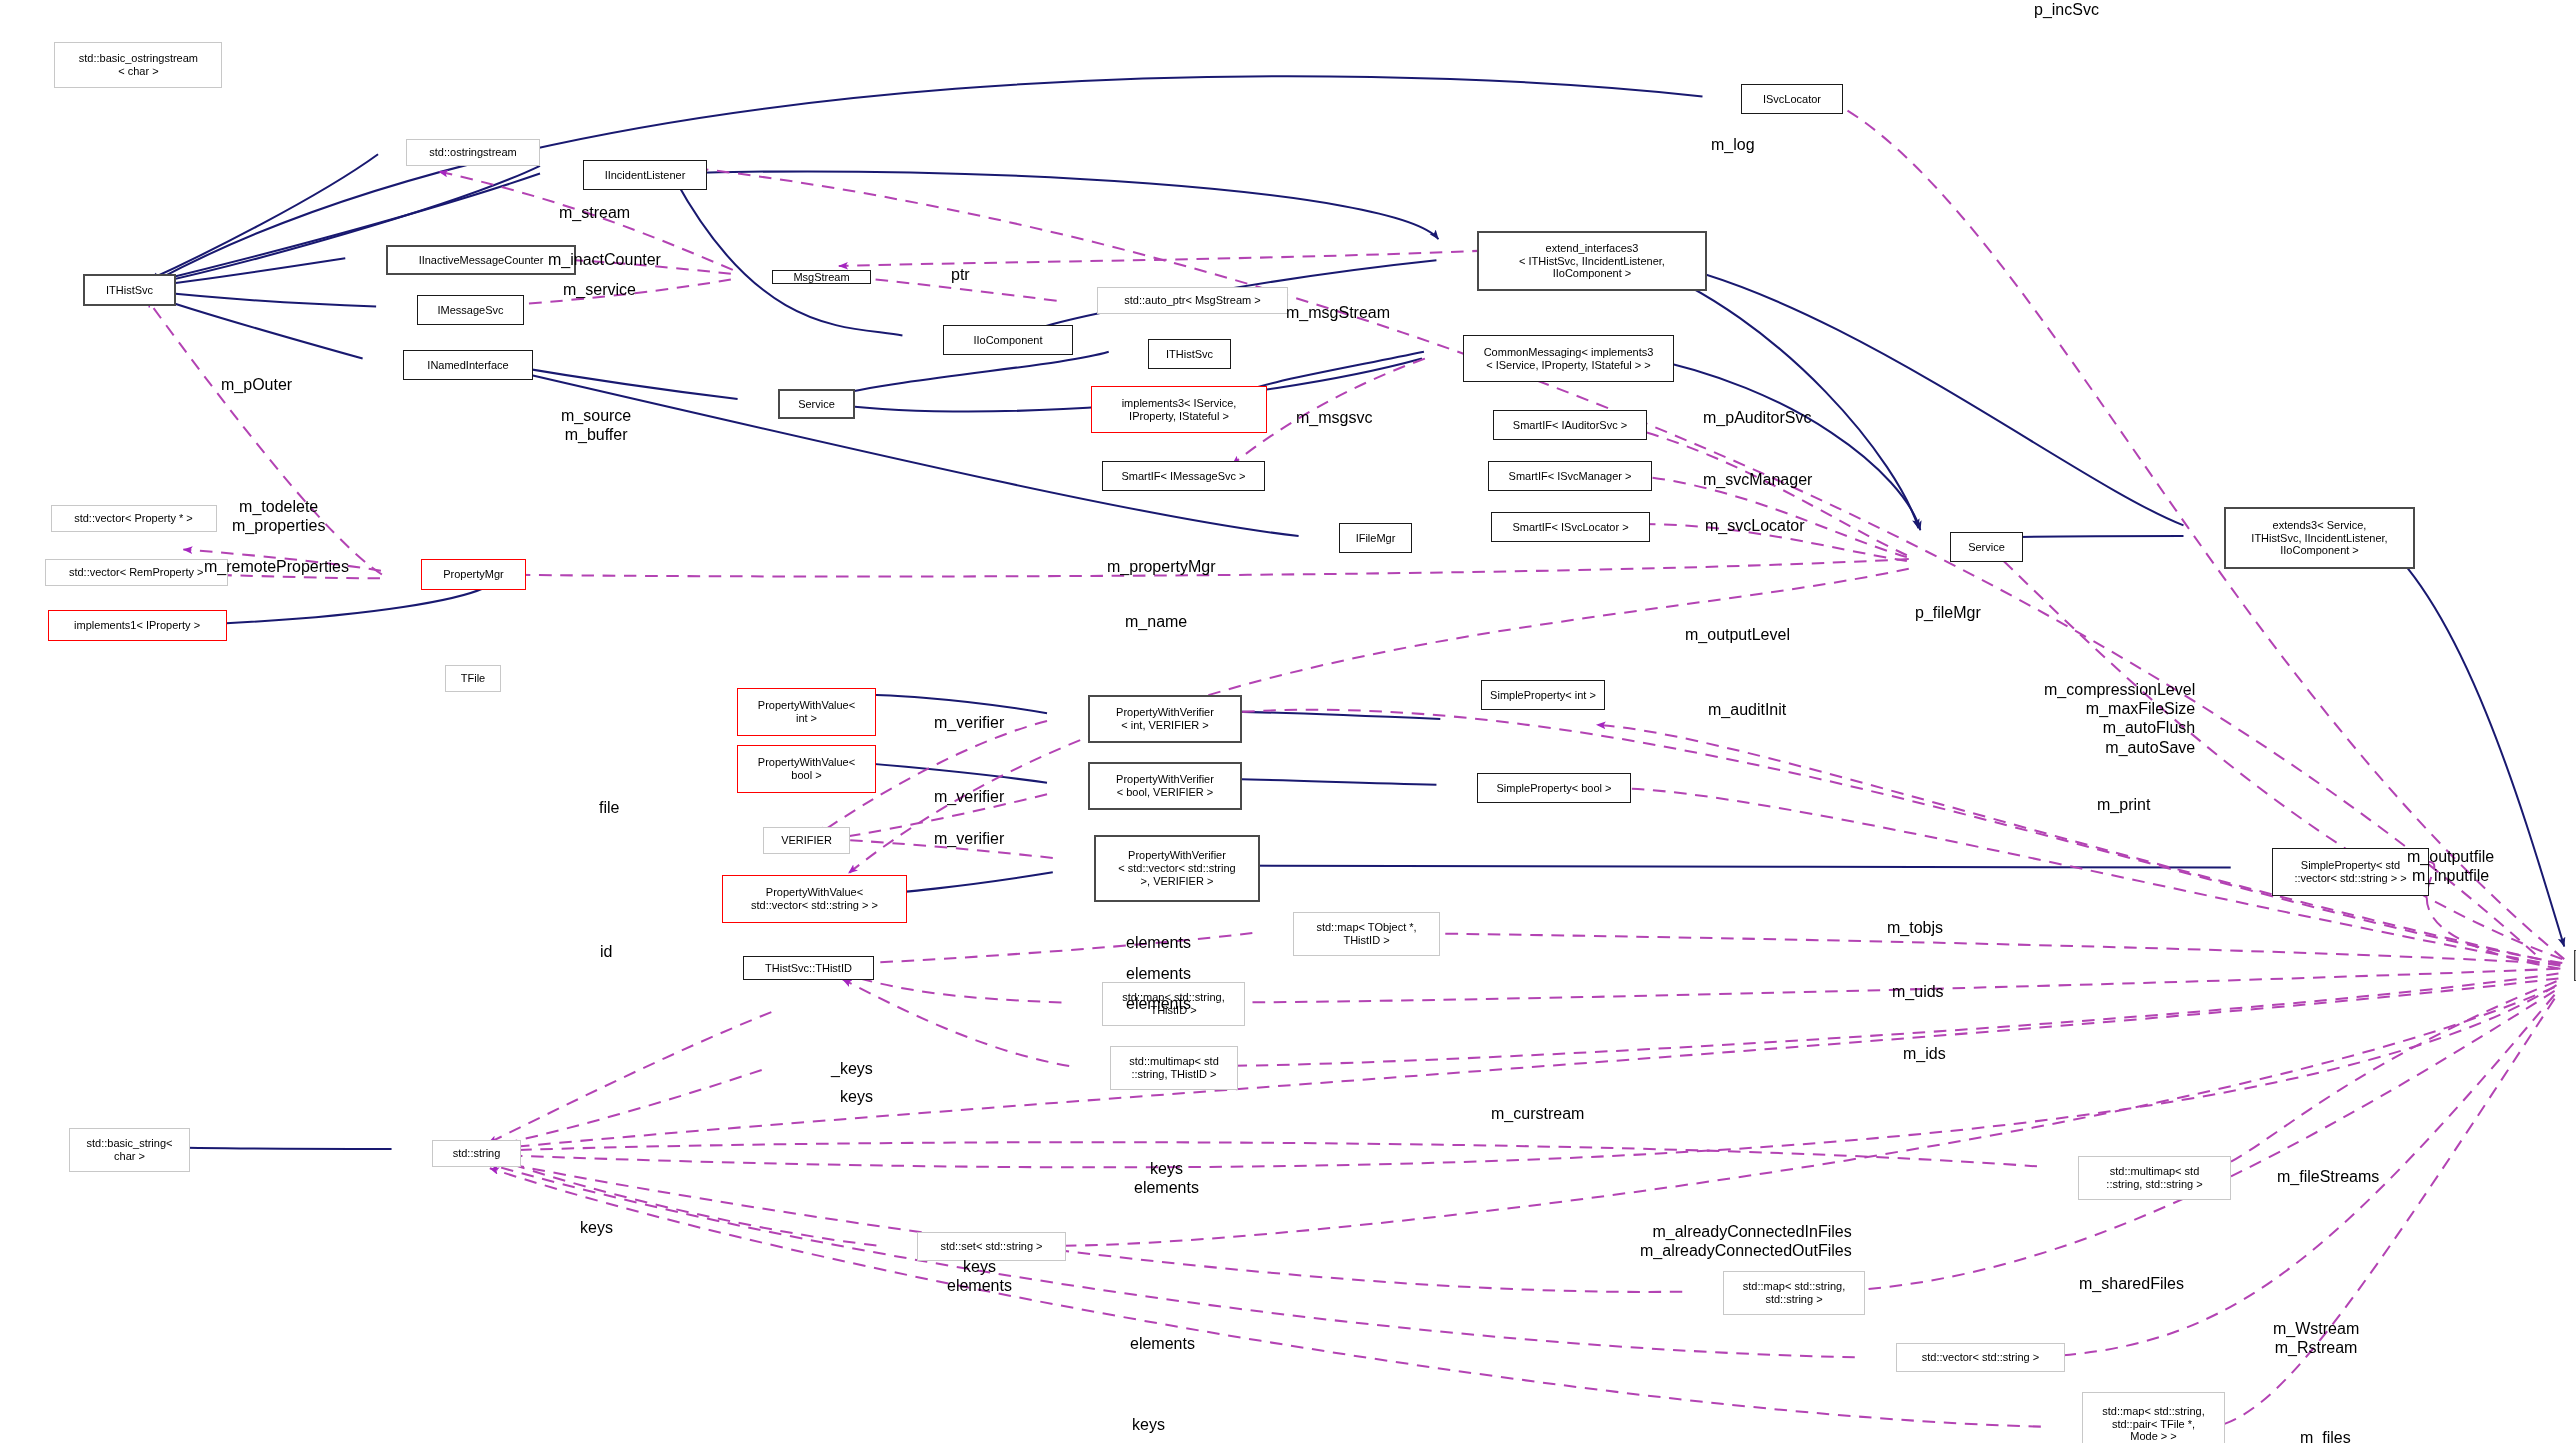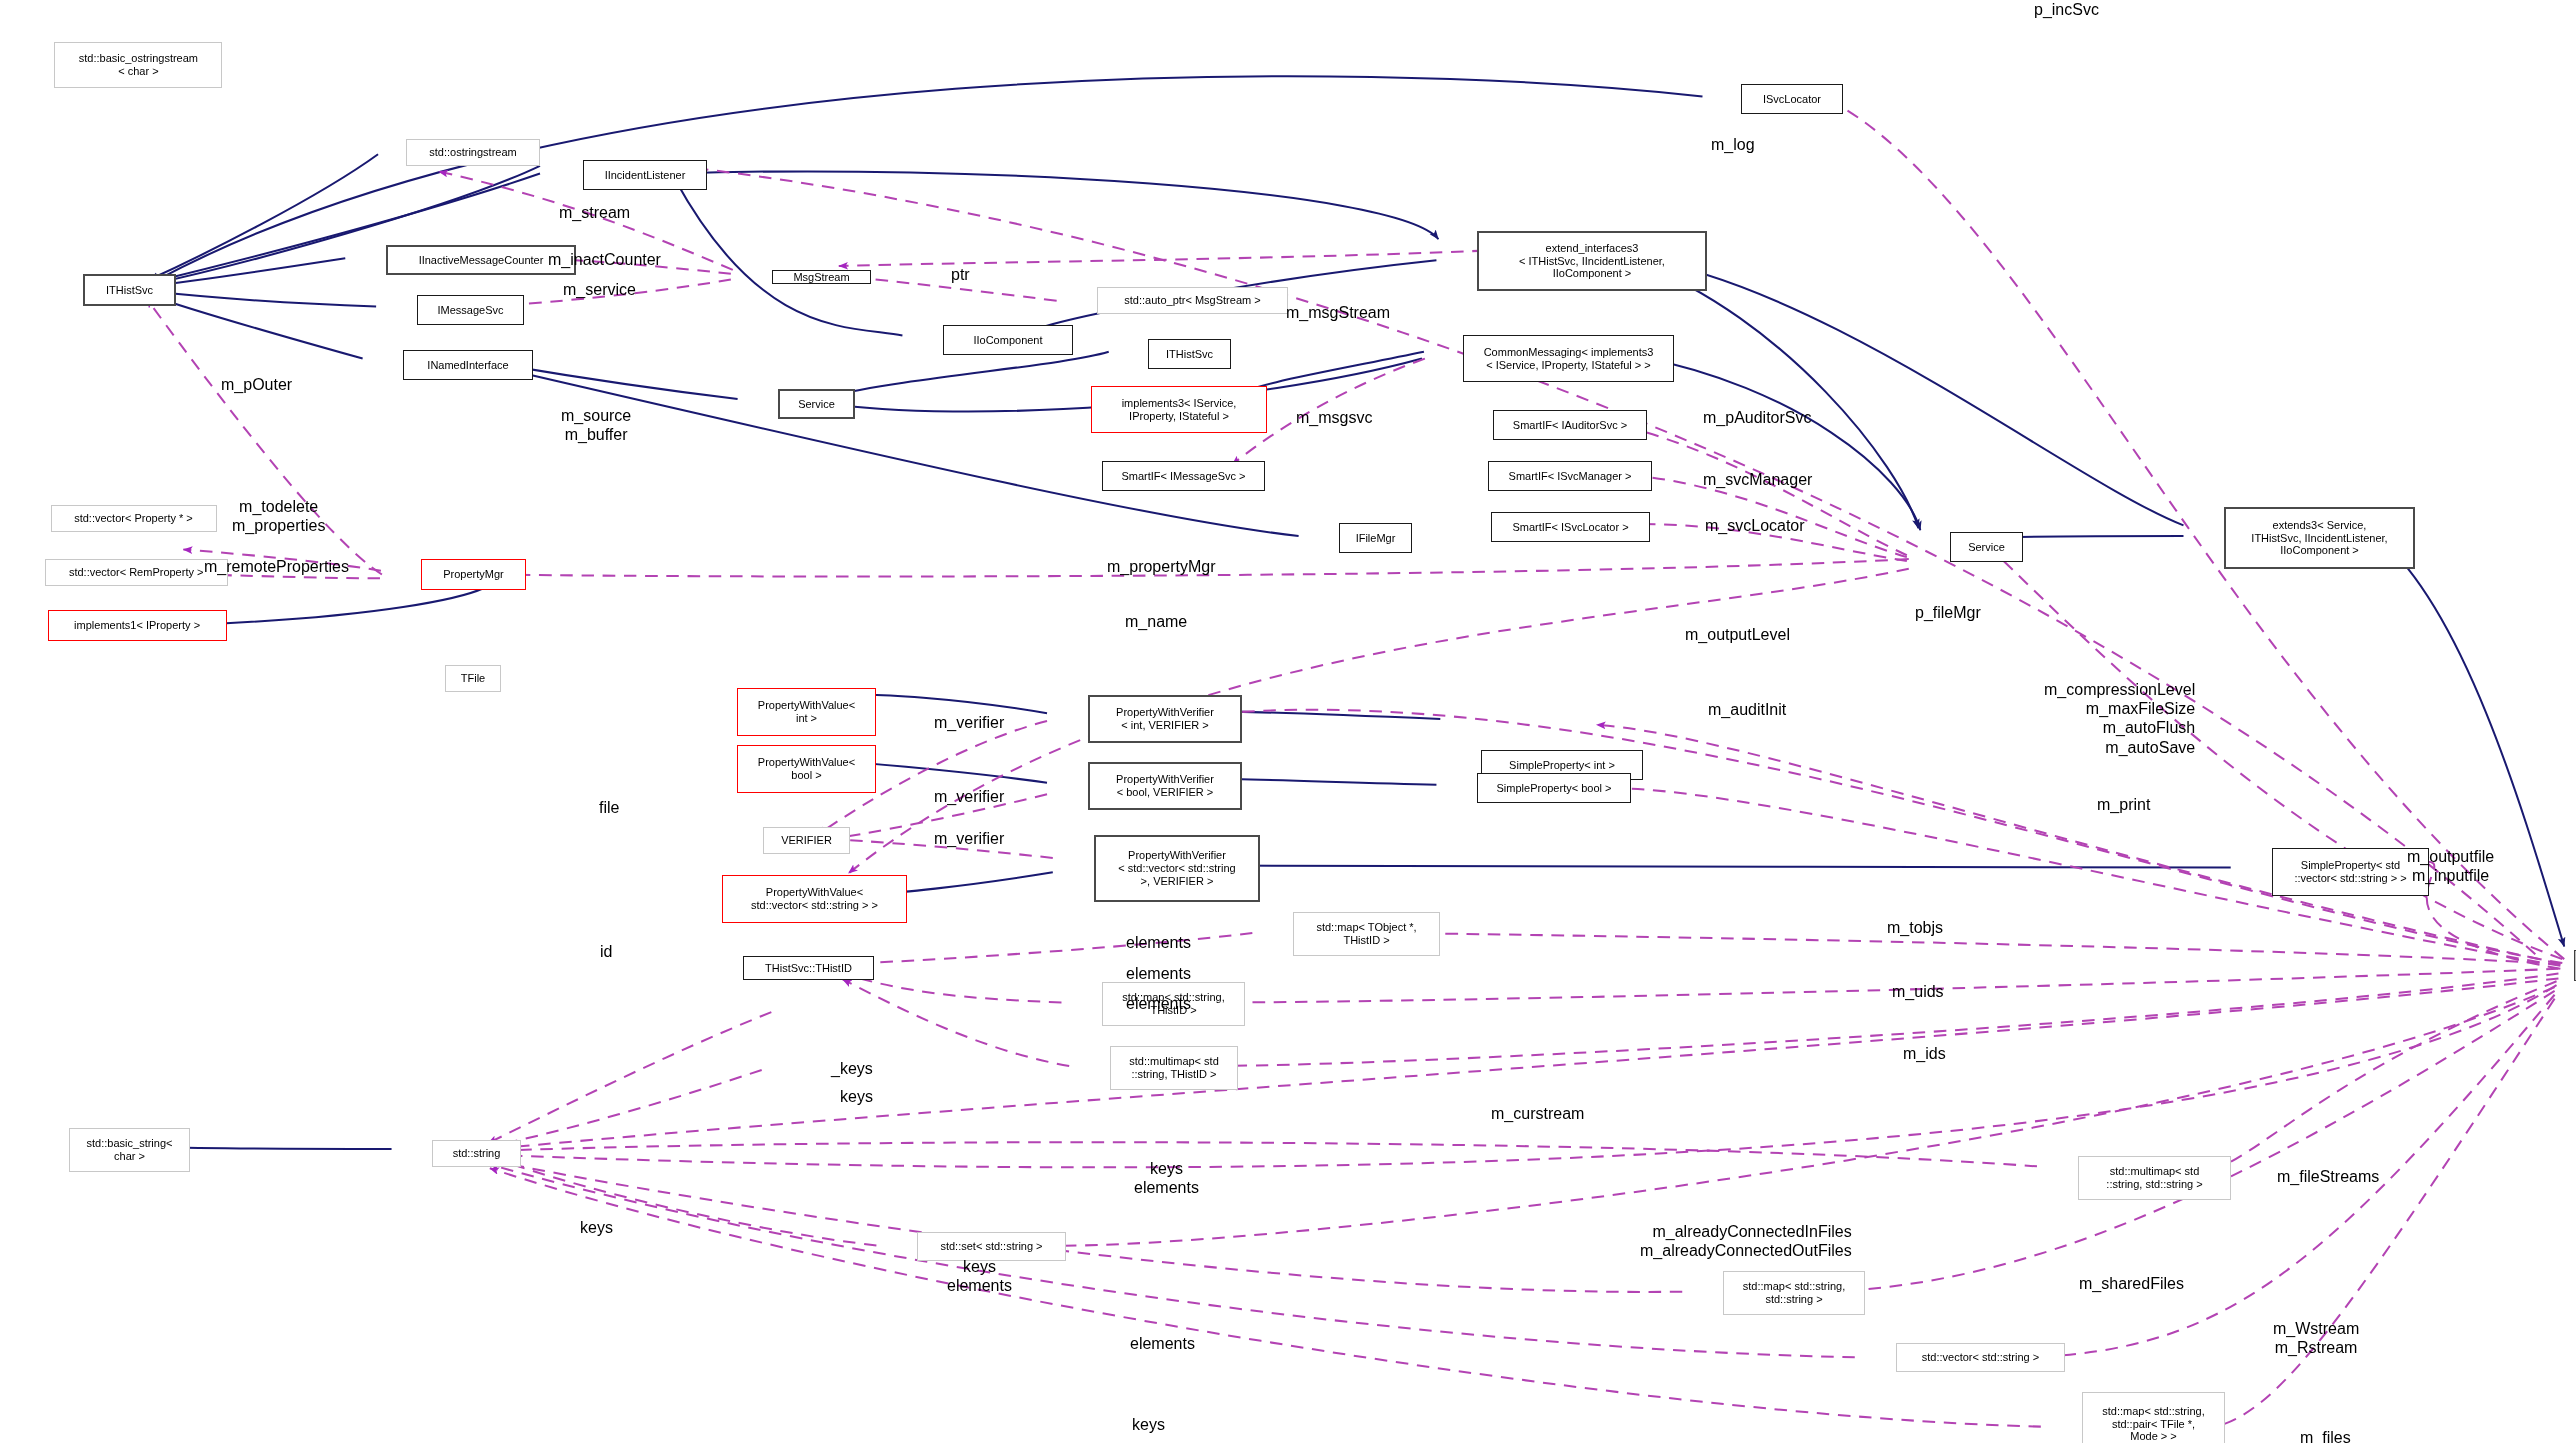--- a/index.html
+++ b/index.html
@@ -182,21 +182,21 @@
 IIoComponent &gt;</div>
   <div class="node n-plain" style="left:13.5px;top:505px;width:166px;height:27px">std::vector&lt; Property * &gt;</div>
   <div class="node n-plain" style="left:7.7px;top:559px;width:183px;height:27px">std::vector&lt; RemProperty &gt;</div>
   <div class="node n-red" style="left:384px;top:559px;width:105px;height:31px">PropertyMgr</div>
   <div class="node n-red" style="left:10.6px;top:610px;width:179px;height:31px">implements1&lt; IProperty &gt;</div>
   <div class="node n-plain" style="left:408px;top:665px;width:56px;height:27px">TFile</div>
   <div class="node n-red" style="left:700px;top:688px;width:139px;height:48px">PropertyWithValue&lt;
 int &gt;</div>
   <div class="node n-bold" style="left:1051px;top:695px;width:154px;height:48px">PropertyWithVerifier
 &lt; int, VERIFIER &gt;</div>
-  <div class="node n-class" style="left:1444px;top:750px;width:162px;height:30px">SimpleProperty&lt; int &gt;</div>
+  <div class="node n-class" style="left:1444px;top:680px;width:124px;height:30px">SimpleProperty&lt; int &gt;</div>
   <div class="node n-red" style="left:700px;top:745px;width:139px;height:48px">PropertyWithValue&lt;
 bool &gt;</div>
   <div class="node n-bold" style="left:1051px;top:762px;width:154px;height:48px">PropertyWithVerifier
 &lt; bool, VERIFIER &gt;</div>
   <div class="node n-class" style="left:1440px;top:773px;width:154px;height:30px">SimpleProperty&lt; bool &gt;</div>
   <div class="node n-plain" style="left:726px;top:827px;width:87px;height:27px">VERIFIER</div>
   <div class="node n-bold" style="left:1057px;top:835px;width:166px;height:67px">PropertyWithVerifier
 &lt; std::vector&lt; std::string
 &gt;, VERIFIER &gt;</div>
   <div class="node n-class" style="left:2235px;top:848px;width:157px;height:48px">SimpleProperty&lt; std

